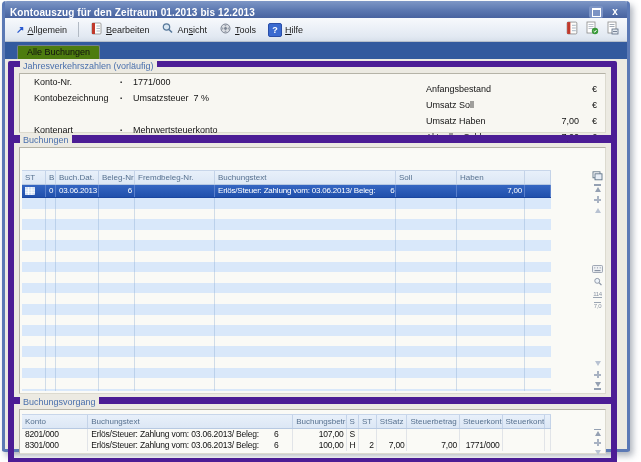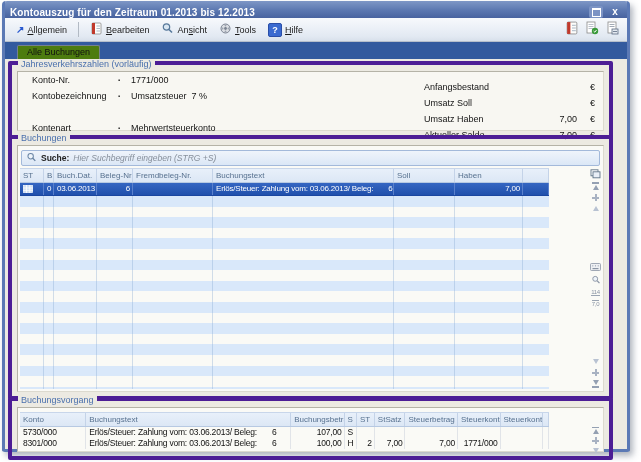--- a/index.html
+++ b/index.html
@@ -24,21 +24,21 @@
   .mspacer{flex:1;}
   .helpbox{width:12px;height:12px;background:#3a6ad0;border:1px solid #2a4ea8;border-radius:2px;color:#fff;
            font-size:9px;font-weight:bold;display:flex;align-items:center;justify-content:center;}
   .tbtn{width:18px;height:18px;display:flex;align-items:center;justify-content:center;border-radius:2px;}
   
   .tabstrip{height:17px;background:#335a9e;display:flex;align-items:flex-end;padding-left:12px;}
   .tab{background:#4d7c0f;border:1px solid #6d records77;border:1px solid #76818f;border-bottom:none;border-radius:2px 2px 0 0;
        padding:1px 9px 2px 9px;font-size:9px;color:#111;}
   
   .content{position:relative;height:390px;}
-  .group{position:absolute;left:3px;width:597px;border:4px solid #4c1d95;border-radius:2px;}
+  .group{position:absolute;left:3px;width:597px;border:6px solid #4c1d95;border-radius:2px;}
   .glabel{position:absolute;top:-6px;left:6px;background:#eceae2;padding:0 3px;font-size:9px;color:#4a70ad;line-height:11px;}
   .gpanel{position:absolute;left:5px;right:5px;top:6px;bottom:4px;background:#fafaf6;
           border:1px solid #b5b3a7;border-right-color:#dcdacf;border-bottom-color:#dcdacf;}
   #g1{top:2px;height:70px;} #g2{top:76px;height:257px;} #g3{top:338px;height:55px;}
   #g1 .gpanel{background:#f8f7f2;}
   
   .sum-left{position:absolute;left:14px;top:0;}
   .sum-right{position:absolute;left:406px;right:8px;top:7px;}
   .srow{display:flex;height:16px;align-items:center;font-size:9px;color:#141414;}
   .srow .lab{width:86px;}
@@ -228,28 +228,20 @@
             <span class="num">-7,00</span>
             <span class="cur">€</span>
           </div>
         </div>
       </div>
     </div>
 
     <div class="group" id="g2">
       <span class="glabel">Buchungen</span>
       <div class="gpanel">
-        <div class="searchbar">
-          <span><svg width="11" height="11" viewBox="0 0 13 13">
-                <circle cx="5.5" cy="5" r="3.2" fill="#eef4fa" stroke="#6a85a5" stroke-width="1.2"></circle>
-                <line x1="8" y1="7.5" x2="11" y2="10.5" stroke="#6a85a5" stroke-width="1.6"></line>
-              </svg></span>
-          <span class="search-label">Suche:</span>
-          <input class="search-input" type="text" placeholder="Hier Suchbegriff eingeben (STRG +S)" style="">
-        </div>
         <div class="tablewrap">
           <div class="tbl">
             <div class="hrow">
               <div class="cell m-st">ST</div>
               <div class="cell m-b">B</div>
               <div class="cell m-dat">Buch.Dat.</div>
               <div class="cell m-beleg">Beleg-Nr.</div>
               <div class="cell m-fremd">Fremdbeleg-Nr.</div>
               <div class="cell m-text">Buchungstext</div>
               <div class="cell m-soll">Soll</div>
@@ -557,21 +549,21 @@
               <div class="cell b-betrag">Buchungsbetrag</div>
               <div class="cell b-s">S</div>
               <div class="cell b-st">ST</div>
               <div class="cell b-satz">StSatz</div>
               <div class="cell b-steuer">Steuerbetrag</div>
               <div class="cell b-sk1">Steuerkonto 1</div>
               <div class="cell b-sk2">Steuerkonto 2</div>
               <div class="cell b-fill"></div>
             </div>
             <div class="brow">
-              <div class="cell b-konto">5730/000</div>
+              <div class="cell b-konto">8201/000</div>
               <div class="cell b-text"><span>Erlös/Steuer: Zahlung vom: 03.06.2013/ Beleg:</span><span class="beleg-ref">6</span></div>
               <div class="cell b-betrag num">107,00</div>
               <div class="cell b-s">S</div>
               <div class="cell b-st num"></div>
               <div class="cell b-satz num"></div>
               <div class="cell b-steuer num"></div>
               <div class="cell b-sk1 num"></div>
               <div class="cell b-sk2"></div>
               <div class="cell b-fill"></div>
             </div>

